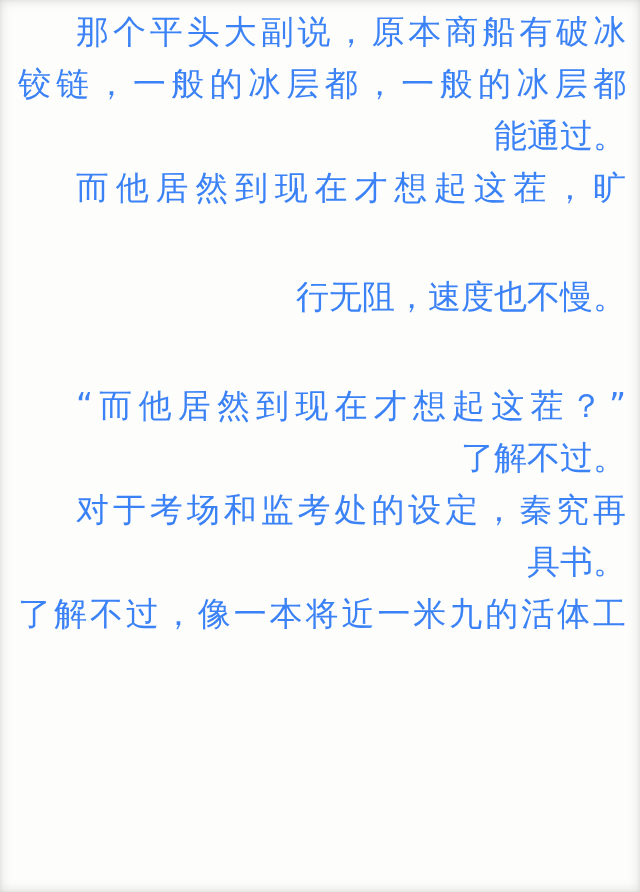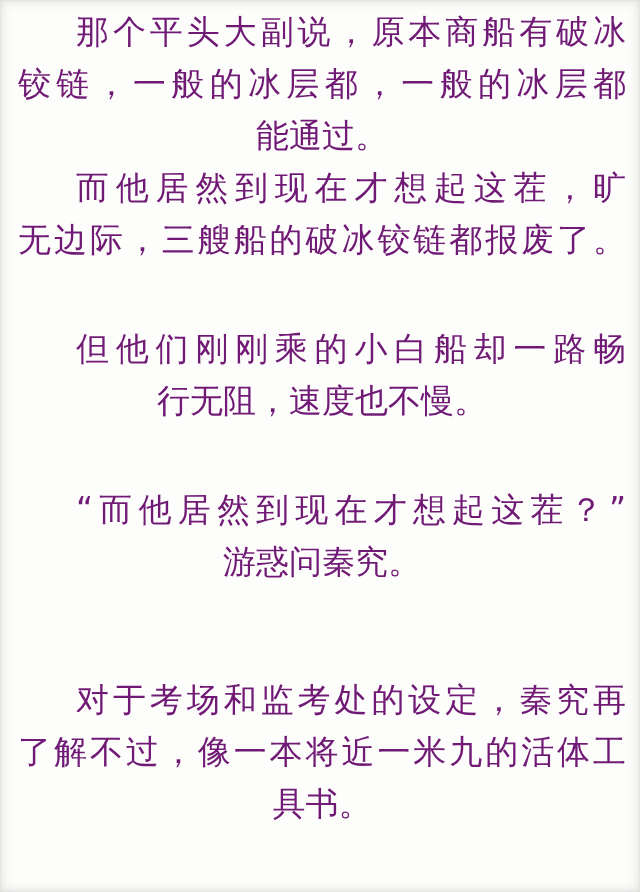--- a/index.html
+++ b/index.html
@@ -18,58 +18,56 @@
     overflow: hidden;
     font-family: "DejaVu Sans", sans-serif;
     color: #4e584f;
     font-size: 33px;
   }
   .paragraph {
     margin: 0;
   }
   .gap-none  { margin-top: 0; }
   .gap-blank-line  { margin-top: 57px; }
-  .gap-blank-large { margin-top: 86px; }
+  .gap-blank-large { }
   .line {
     height: 52px;
     line-height: 52px;
     white-space: nowrap;
-    text-align: center;
+    text-align: right;
     letter-spacing: 0;
   }
   .line.justify {
     white-space: normal;
     text-align: justify;
     text-align-last: justify;
   }
   .line.indent {
     text-indent: 58px;
   }
 </style>
 </head>
 <body>
 
-<div class="page" style="background: rgb(253, 253, 252); color: #701a75;">
+<div class="page" style="background: rgb(253, 253, 252); color: #3b82f6;">
   <div id="text-area">
       <div class="paragraph gap-none">
         <div class="line indent justify">那个平头大副说，原本商船有破冰</div>
         <div class="line justify">铰链，一般的冰层都，一般的冰层都</div>
         <div class="line">能通过。</div>
       </div>
       <div class="paragraph gap-none">
         <div class="line indent justify">而他居然到现在才想起这茬，旷</div>
-        <div class="line justify">无边际，三艘船的破冰铰链都报废了。</div>
       </div>
       <div class="paragraph gap-blank-line">
-        <div class="line indent justify">但他们刚刚乘的小白船却一路畅</div>
         <div class="line">行无阻，速度也不慢。</div>
       </div>
       <div class="paragraph gap-blank-line">
         <div class="line indent justify">“而他居然到现在才想起这茬？”</div>
-        <div class="line">游惑问秦究。</div>
+        <div class="line">了解不过。</div>
       </div>
       <div class="paragraph gap-blank-large">
         <div class="line indent justify">对于考场和监考处的设定，秦究再</div>
+        <div class="line">具书。</div>
         <div class="line justify">了解不过，像一本将近一米九的活体工</div>
-        <div class="line">具书。</div>
       </div>
     </div>
 </div>
 
 </body></html>

